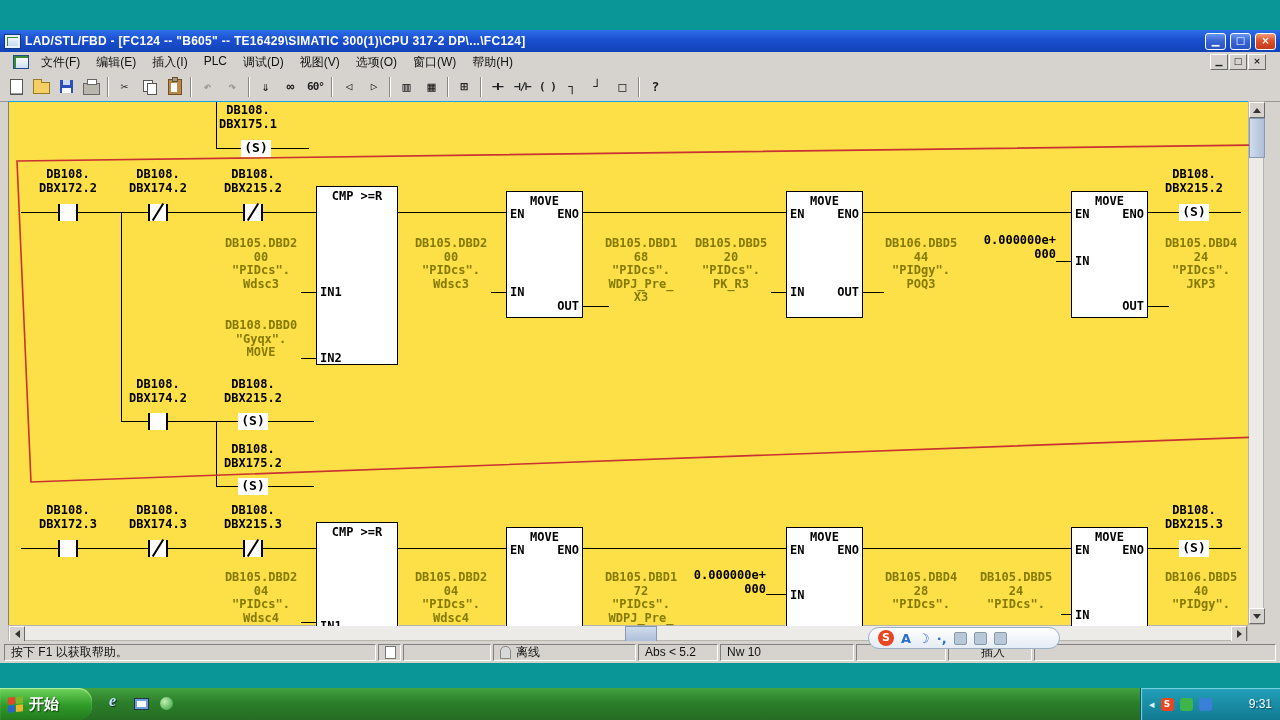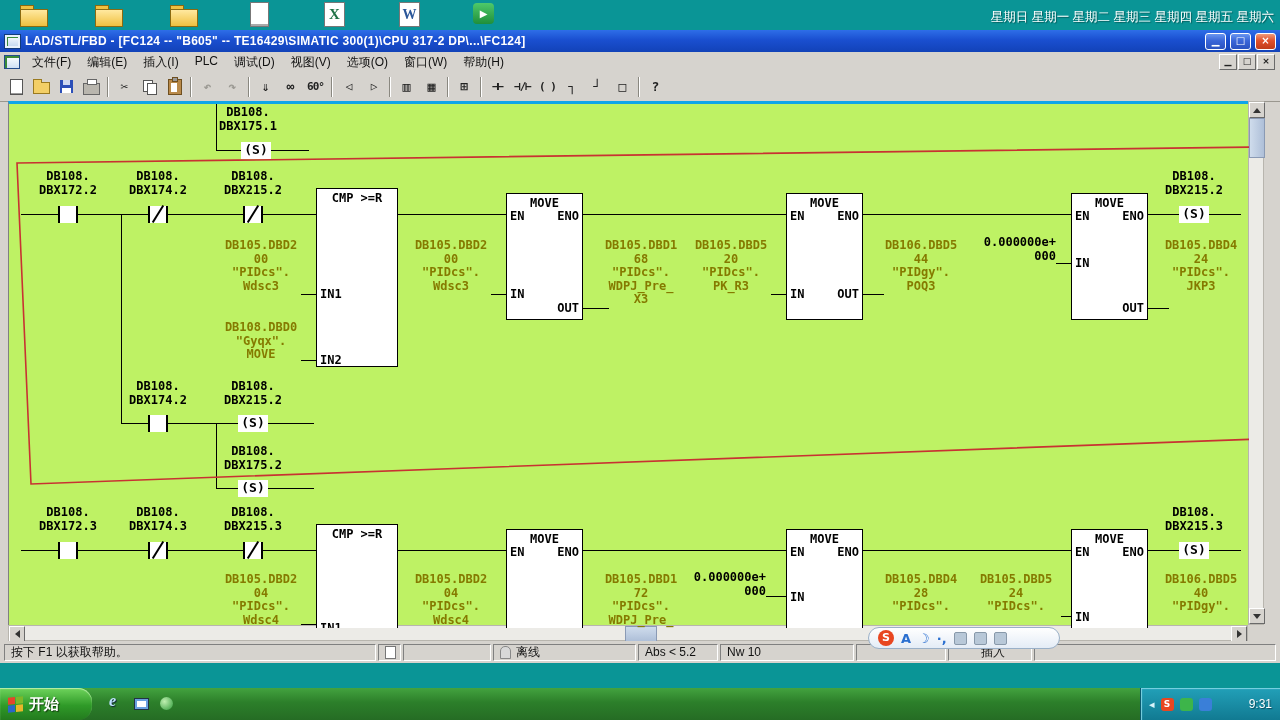--- a/index.html
+++ b/index.html
@@ -20,21 +20,21 @@
 
   
   .app{position:absolute;left:0;top:30px;width:1280px;height:633px;background:#d6d3ce;}
   .titlebar{position:absolute;left:0;top:0;right:0;height:22px;background:linear-gradient(#2e6ee8,#1a4fd0 45%,#1242b8);display:flex;align-items:center;padding:0 4px;gap:4px;}
   .app-ico{width:15px;height:13px;background:linear-gradient(#ffffff,#bcd2ee);border:1px solid #123a7a;box-shadow:inset 0 0 0 2px #e8f0fa, inset 3px 3px 0 0 #3a8a3a;}
   .title{flex:1;color:#fff;font-weight:700;font-size:12px;white-space:nowrap;overflow:hidden;letter-spacing:.3px;}
   .wbtn{width:19px;height:15px;border:1px solid #fff;border-radius:3px;color:#fff;font:700 10px "DejaVu Sans",sans-serif;text-align:center;line-height:13px;}
   .wbtn.min,.wbtn.max{background:linear-gradient(#6a96f0,#3a66d8 45%,#2a52c0);}
   .wbtn.close{background:linear-gradient(#f09a7a,#e0502a 45%,#c03c1a);}
 
-  .menubar{position:absolute;left:0;top:22px;right:0;height:20px;background:#d6d3ce;border-bottom:1px solid #aaa;display:flex;align-items:center;padding:0 2px;}
+  .menubar{position:absolute;left:0;top:22px;right:0;height:20px;background:#d6d3ce;border-bottom:1px solid #aaa;display:flex;align-items:center;padding:0 11px;}
   .mdi-ico{width:14px;height:12px;margin:0 4px 0 2px;background:linear-gradient(#fff,#cfe0f4);border:1px solid #234a8a;box-shadow:inset 2px 2px 0 #3a8a3a;}
   .mitem{padding:2px 8px;font-size:12px;color:#111;}
   .mdi-ctrls{margin-left:auto;display:flex;gap:1px;padding-right:3px;}
   .mdib{width:16px;height:14px;background:#d6d3ce;border:1px solid;border-color:#fff #6a6a6a #6a6a6a #fff;font:700 9px "DejaVu Sans",sans-serif;text-align:center;line-height:12px;color:#222;}
 
   .toolbar{position:absolute;left:0;top:42px;right:0;height:29px;background:#d6d3ce;border-bottom:1px solid #9a978f;display:flex;align-items:center;padding:0 4px;}
   .tbtn{width:23px;height:22px;display:flex;align-items:center;justify-content:center;border:1px solid #d6d3ce;color:#222;font:600 13px "DejaVu Sans Mono","DejaVu Sans",monospace;white-space:nowrap;}
   .tbtn.small{font-size:11px;letter-spacing:-1px;}
   .tbtn.dis{color:#9c9a94;}
   .tsep{width:0;height:20px;margin:0 3px;border-left:1px solid #8a8880;border-right:1px solid #ffffff;}
@@ -47,21 +47,21 @@
   .t-printer{width:15px;height:10px;background:#b9b6ae;border:1px solid #666;position:relative;margin-top:4px;}
   .t-printer::before{content:"";position:absolute;left:3px;top:-5px;width:8px;height:4px;background:#fff;border:1px solid #666;}
   .t-copy{width:14px;height:14px;position:relative;}
   .t-copy::before,.t-copy::after{content:"";position:absolute;width:8px;height:10px;background:#fff;border:1px solid #555;}
   .t-copy::before{left:0;top:0;}.t-copy::after{left:4px;top:3px;}
   .t-paste{width:12px;height:14px;background:#b98a4a;border:1px solid #6f4f1f;position:relative;}
   .t-paste::before{content:"";position:absolute;left:2px;top:3px;width:6px;height:9px;background:#fff;}
   .t-paste::after{content:"";position:absolute;left:3px;top:-3px;width:4px;height:3px;background:#9a9a9a;border:1px solid #6f4f1f;}
 
   
-  .canvas{position:absolute;left:8px;top:71px;width:1240px;height:524px;background:#bef264;overflow:hidden;border-left:1px solid #808080;border-top:3px solid #0ea5e9;}
+  .canvas{position:absolute;left:8px;top:71px;width:1240px;height:524px;background:#fde047;overflow:hidden;border-left:1px solid #808080;border-top:1px solid #0ea5e9;}
   .wire{position:absolute;background:#000;z-index:1;}
   .dlabel{position:absolute;z-index:5;font:700 12px "DejaVu Sans Mono",monospace;color:#000;text-align:center;line-height:13.5px;white-space:nowrap;}
   .dlabel.gold{color:#857a00;}
   .dlabel.tr{text-align:right;}
   .dbox{position:absolute;z-index:5;background:#fff;border:1px solid #000;}
   .dboxt{position:absolute;left:0;right:0;top:2px;text-align:center;font:700 12px "DejaVu Sans Mono",monospace;}
   .dpin{position:absolute;font:700 12px "DejaVu Sans Mono",monospace;}
   .dcontact{position:absolute;z-index:6;width:16px;height:17px;background:#fff;border-left:2px solid #000;border-right:2px solid #000;}
   .slash{position:absolute;left:7px;top:-2px;width:2px;height:20px;background:#000;transform:rotate(32deg);}
   .dcoil{position:absolute;z-index:6;width:30px;height:17px;background:#fff;font:700 13px "DejaVu Sans Mono",monospace;text-align:center;line-height:16px;}
@@ -113,32 +113,20 @@
   .tray{position:absolute;right:0;top:0;height:32px;width:140px;background:linear-gradient(#22a0b8,#117a92);border-left:1px solid #0b5a6e;box-shadow:inset 1px 1px 1px #7fd4e4;display:flex;align-items:center;gap:6px;padding:0 8px;box-sizing:border-box;}
   .trit.chev{color:#d8f4fa;font-size:11px;}
   .trit.dot{width:13px;height:13px;border-radius:3px;color:#fff;font:700 9px "DejaVu Sans",sans-serif;text-align:center;line-height:13px;}
   .clock{margin-left:auto;color:#fff;font-size:12px;text-shadow:1px 1px 1px #0a4a5a;}
 </style>
 </head>
 <body>
 
 <div class="screen">
 
-  <div class="desktop-top">
-    <div class="desk-icons" id="deskicons">
-        <div class="di di-folder"></div>
-        <div class="di di-folder"></div>
-        <div class="di di-folder"></div>
-        <div class="di di-doc"></div>
-        <div class="di di-excel"></div>
-        <div class="di di-word"></div>
-        <div class="di di-green"></div>
-      </div>
-    <div class="week">星期日 星期一 星期二 星期三 星期四 星期五 星期六</div>
-  </div>
 
   <div class="app">
     <div class="titlebar">
       <span class="app-ico"></span>
       <span class="title">LAD/STL/FBD - [FC124 -- "B605" -- TE16429\SIMATIC 300(1)\CPU 317-2 DP\...\FC124]</span>
       <span class="wbtn min">▁</span>
       <span class="wbtn max">□</span>
       <span class="wbtn close">×</span>
     </div>
 

